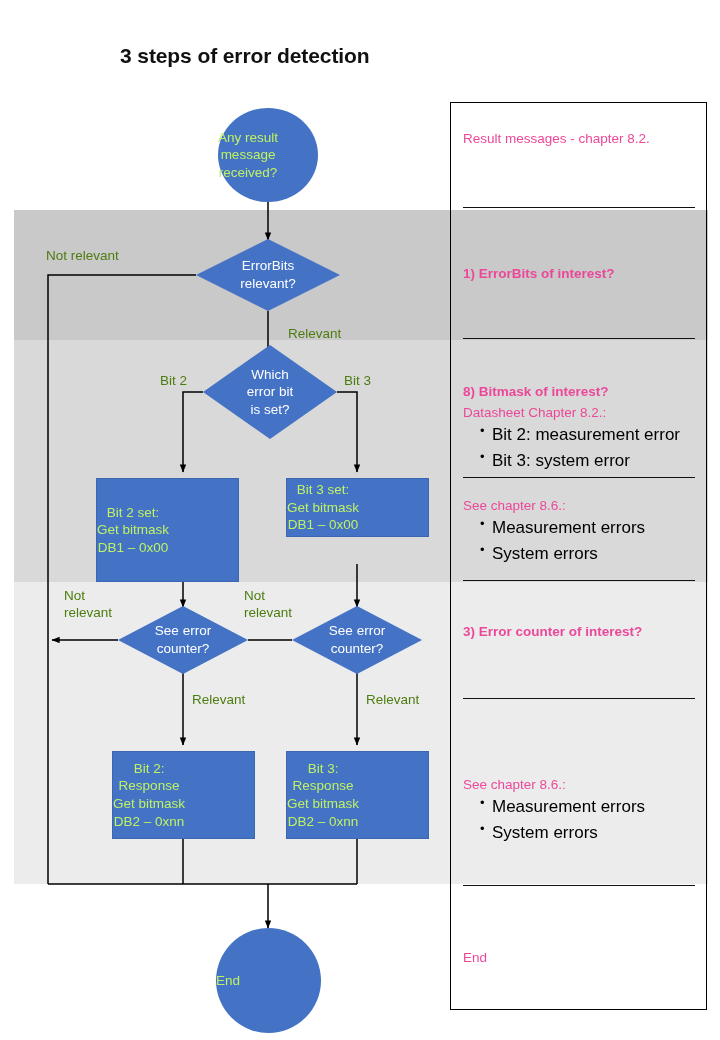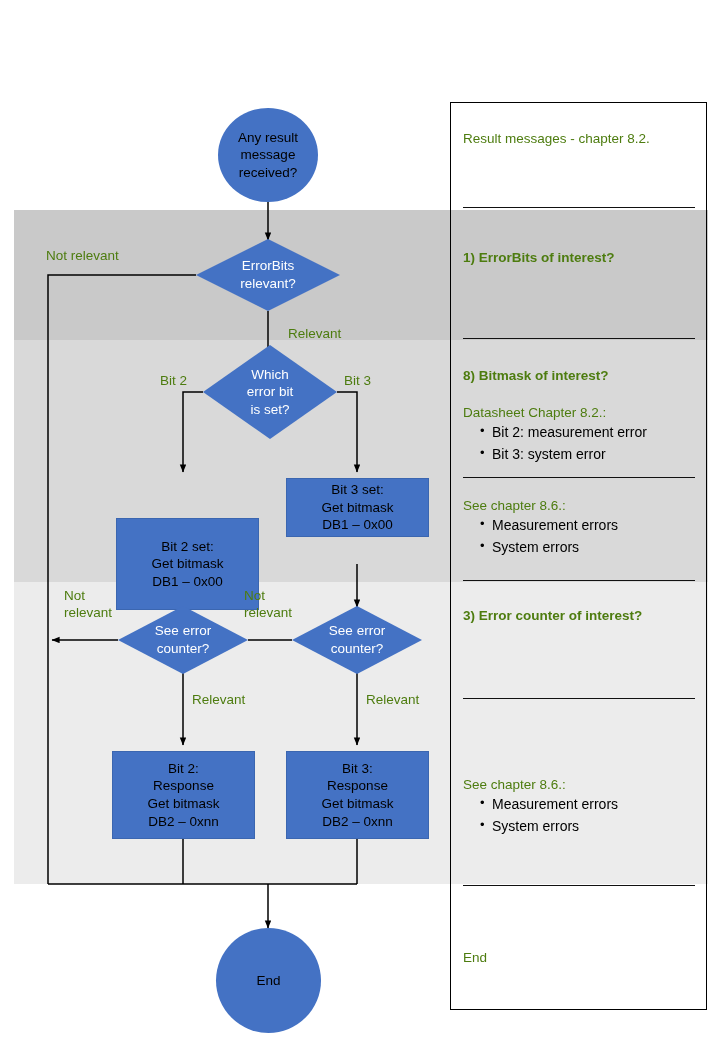--- a/index.html
+++ b/index.html
@@ -31,23 +31,23 @@
     color: #111;
     white-space: nowrap;
   }
 
   
   #links { position: absolute; left: 0; top: 0; width: 720px; height: 1040px; }
 
   
   .node {
     position: absolute;
-    display: flex; align-items: center; justify-content: center;
+    display: flex; align-items: center; 
     text-align: center;
-    color: #000000;
+    color: #bef264;
     font-size: 13.5px;
     line-height: 1.30;
     white-space: pre-line;
   }
   .circle { background: #4472c4; border-radius: 50%; }
   .rect   { background: #4472c4; border: 1px solid #3b66b0; }
   .diamond-wrap { position: absolute; }
   .diamond-shape {
     position: absolute; left: 0; top: 0; width: 100%; height: 100%;
     background: #4472c4;
@@ -72,42 +72,43 @@
   
   #info-panel {
     position: absolute;
     left: 450px; top: 102px;
     width: 257px; height: 908px;
     border: 1.5px solid #000;
     background: transparent;
   }
   .panel-text {
     position: absolute;
-    font-size: 13.5px; color: #4d7c0f; line-height: 1.45;
-  }
-  .panel-text.bold { font-weight: bold; }
+    font-size: 13.5px; color: #ec4899; line-height: 1.45;
+  }
+  .panel-text.bold { font-weight: bold; margin-top: 16px; }
   .rule {
     position: absolute; left: 12px; width: 232px;
     height: 0; border-top: 1.2px solid #111;
   }
   ul.bullets { margin: 0; padding: 0 0 0 17px; list-style: none; }
-  ul.bullets li { position: relative; padding-left: 12px; font-size: 14px; line-height: 1.55; }
+  ul.bullets li { position: relative; padding-left: 12px; font-size: 17px; line-height: 1.55; }
   ul.bullets li::before {
     content: "\2022"; position: absolute; left: 0; top: -1px; font-size: 13px;
   }
 </style>
 </head>
 <body>
 
 <div id="stage">
 
   <div class="band" id="band-1"></div>
   <div class="band" id="band-2"></div>
   <div class="band" id="band-3"></div>
 
+  <div id="page-title">3 steps of error detection</div>
 
   <svg id="links" viewBox="0 0 720 1040">
     <defs>
       <marker id="ah" markerWidth="9" markerHeight="9" refX="7.6" refY="3.2" orient="auto" markerUnits="userSpaceOnUse">
         <path d="M0,0 L8,3.2 L0,6.4 z" fill="#000"></path>
       </marker>
     </defs>
     <g stroke="#000" stroke-width="1.5" fill="none">
 
       <path d="M268,202 L268,240" marker-end="url(#ah)"></path>
@@ -151,21 +152,21 @@
 error bit
 is set?</div>
   </div>
 
   <div class="diamond-wrap" style="left:196px; top:239px; width:144px; height:72px;">
     <div class="diamond-shape"></div>
     <div class="diamond-label">ErrorBits
 relevant?</div>
   </div>
 
-  <div class="node rect" style="left:116px; top:478px; width:143px; height:92px;margin-top:40px;">
+  <div class="node rect" style="left:96px; top:478px; width:143px; height:104px;">
     <span>Bit 2 set:
 Get bitmask
 DB1 – 0x00</span>
   </div>
 
   <div class="node rect" style="left:286px; top:478px; width:143px; height:59px;">
     <span>Bit 3 set:
 Get bitmask
 DB1 – 0x00</span>
   </div>

